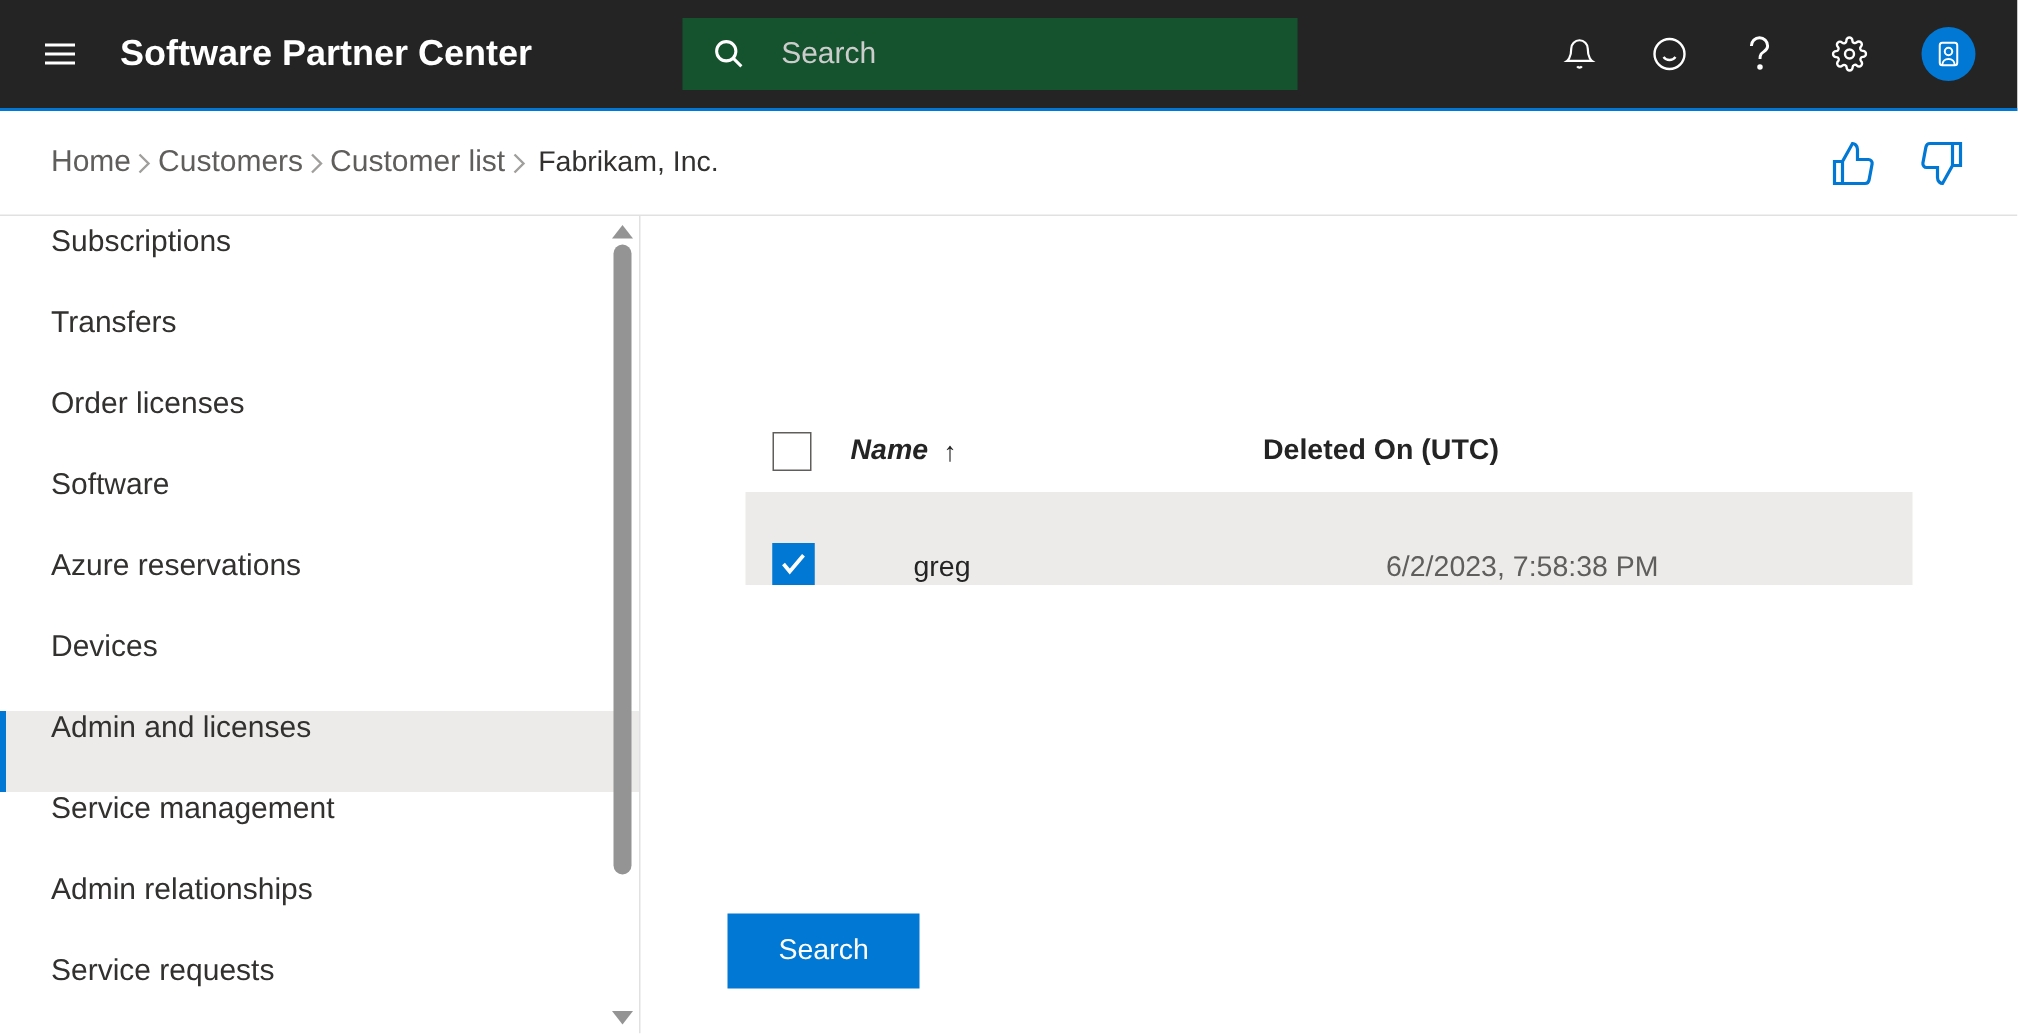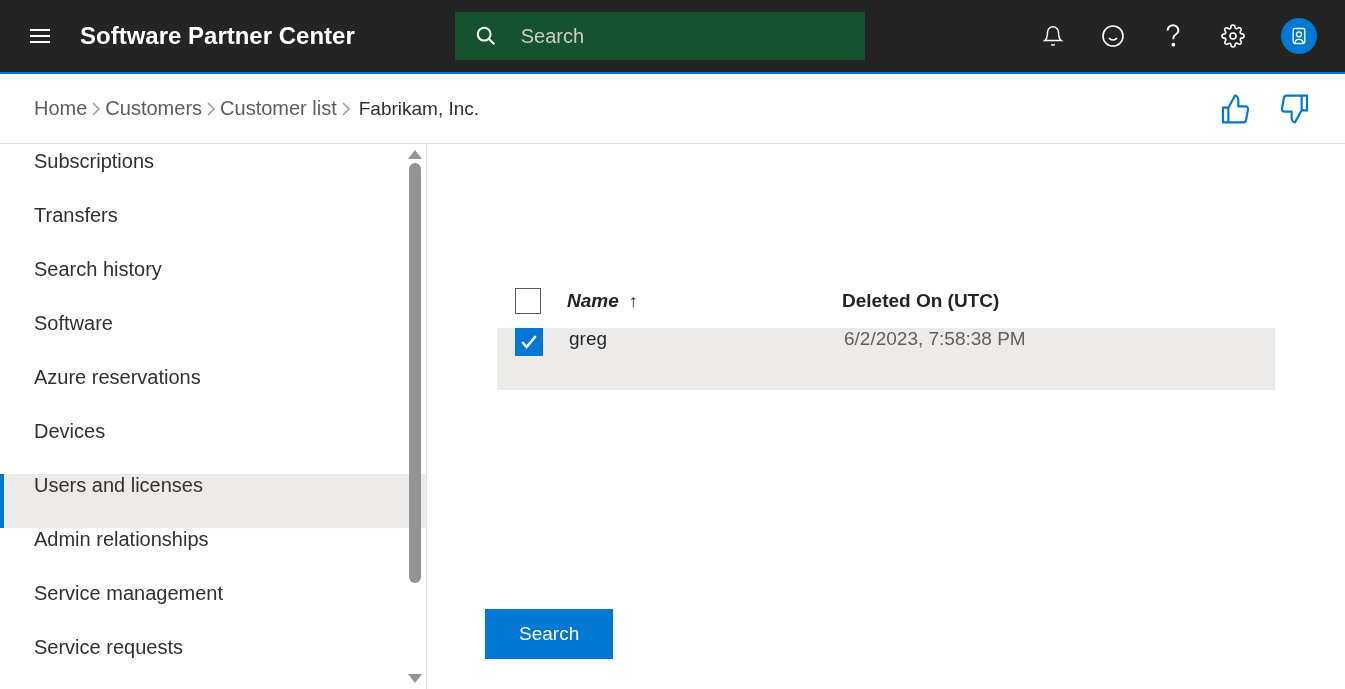--- a/index.html
+++ b/index.html
@@ -276,24 +276,25 @@
       font-size: 18px;
       color: #242424;
     }
     .col-deleted {
       font-size: 19px;
       font-weight: 600;
       color: #242424;
     }
     .table-row {
       display: flex;
-      align-items: flex-start;
+      align-items: flex-end;
       height: 62px;
       padding-left: 18px;
       background: #edebe9;
+      gap: 40px;
     }
     .checkbox.checked {
       background: #0078d4;
       border-color: #0078d4;
       display: flex;
       align-items: center;
       justify-content: center;
       width: 28px;
       height: 28px;
     }
@@ -409,39 +410,39 @@
 <div class="content">
   <div class="sidebar">
     <div class="sidebar-items">
       <div class="sidebar-item">
           <span>Subscriptions</span>
         </div>
       <div class="sidebar-item">
           <span>Transfers</span>
         </div>
       <div class="sidebar-item">
-          <span>Search history</span>
+          <span>Order licenses</span>
         </div>
       <div class="sidebar-item">
           <span>Software</span>
         </div>
       <div class="sidebar-item">
           <span>Azure reservations</span>
         </div>
       <div class="sidebar-item">
           <span>Devices</span>
         </div>
       <div class="sidebar-item active">
-          <span>Users and licenses</span>
+          <span>Admin and licenses</span>
+        </div>
+      <div class="sidebar-item">
+          <span>Service management</span>
         </div>
       <div class="sidebar-item">
           <span>Admin relationships</span>
-        </div>
-      <div class="sidebar-item">
-          <span>Service management</span>
         </div>
       <div class="sidebar-item">
           <span>Service requests</span>
         </div>
     </div>
     <div class="sidebar-scroll">
       <div class="scroll-arrow-up"></div>
       <div class="scroll-track">
         <div class="scroll-thumb"></div>
       </div>

